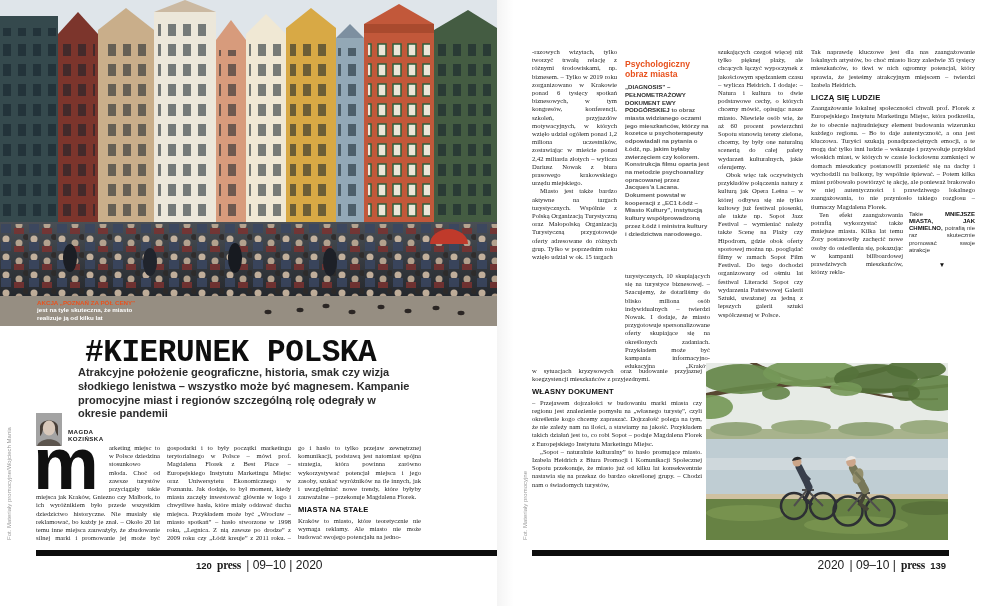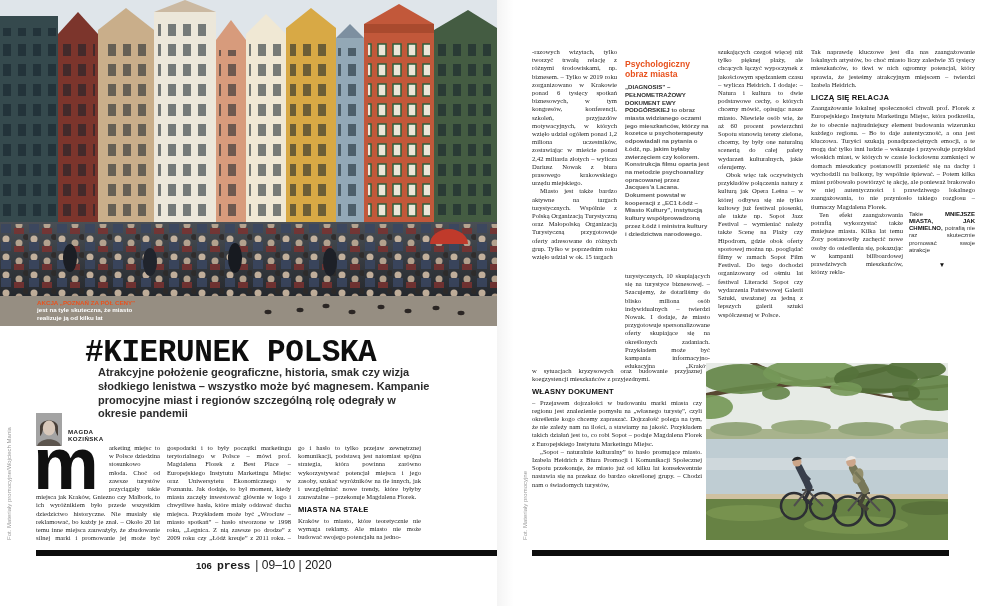--- a/index.html
+++ b/index.html
@@ -14,21 +14,21 @@
 
   .photo-caption { left:37px; top:299px; width:102px;
     font-family:"Liberation Sans", sans-serif; font-size:6.2px; line-height:7.4px;
     font-weight:bold; }
   .cap-hl { color:#e8521e; }
   .cap-rest { color:#ffffff; }
 
   .title { left:85px; top:335px; font-family:Liberation Mono, monospace;
     font-weight:bold; font-size:31px; letter-spacing:-0.4px; color:#0e0e0e; }
 
-  .lead { left:98px; top:366px; width:336px; font-family:"Liberation Sans", sans-serif;
+  .lead { left:78px; top:366px; width:336px; font-family:"Liberation Sans", sans-serif;
     font-weight:bold; font-size:11px; line-height:13.8px; color:#2c2c2c; }
 
   .author { left:36px; top:413px; display:flex; }
   .author-photo { width:26px; height:33px; overflow:hidden; background:#9a9a9a; }
   .author-photo svg { display:block; }
   .author-name { margin-left:6px; margin-top:15px; font-family:"Liberation Sans", sans-serif;
     font-size:6.2px; line-height:7.4px; font-weight:bold; letter-spacing:.4px; color:#222; }
 
   .dropcap { left:33px; top:427px; font-family:"Liberation Sans", sans-serif;
     font-weight:bold; font-size:74px; line-height:1; color:#101010; }
@@ -36,21 +36,21 @@
   .col { position:absolute; overflow:hidden; }
   .bodytext { font-size:6.6px; line-height:8.2px; color:#1c1c1c; text-align:justify; }
   .dc-spacer { float:left; width:73px; height:44px; }
   .subhead { font-family:"Liberation Sans", sans-serif; font-weight:bold;
     font-size:7.6px; letter-spacing:.2px; color:#0f0f0f; margin:5px 0 2px; }
   .para.ind { text-indent:8px; }
 
   .rule { background:#0d0d0d; height:6px; }
   .footer { top:558px; font-family:"Liberation Sans", sans-serif; font-size:8px; color:#1a1a1a; }
   .pgnum { font-weight:bold; font-size:9.5px; }
-  .brand { font-family:Liberation Mono, monospace; font-weight:bold; font-size:11.5px; letter-spacing:-0.3px; }
+  .brand { font-family:Liberation Serif, serif; font-weight:bold; font-size:11.5px; letter-spacing:-0.3px; }
   .issue { font-size:12px; }
   .footer span { margin-right:3px; }
 
   .credit { position:absolute; transform:rotate(-90deg); transform-origin:left top;
     white-space:nowrap; font-family:"Liberation Sans", sans-serif; font-size:6px; color:#9a9a9a; }
 
   
   .rcol1 { left:532px; top:48px; width:85px;  height:314px; }
   .rcol2 { left:625px; top:60px; width:85px;  height:314px; }
   .rcol3 { left:718px; top:48px; width:85px;  height:314px; }
@@ -184,21 +184,21 @@
 
   <div class="col bodytext" style="left:298px; top:444px; width:123px; height:99px;">
     <div class="para">go i hasło to tylko przejaw zewnętrznej komunikacji, podstawą jest natomiast spójna strategia, która powinna zarówno wykorzystywać potencjał miejsca i jego zasoby, szukać wyróżników na tle innych, jak i uwzględniać nowe trendy, które byłyby zauważalne – przekonuje Magdalena Florek.</div>
     <div class="subhead">MIASTA NA STAŁE</div>
     <div class="para">Kraków to miasto, które teoretycznie nie wymaga reklamy. Ale miasto nie może budować swojego potencjału na jedno-</div>
   </div>
 
   <div class="abs rule" style="left:36px; top:550px; width:461px;"></div>
 
   <div class="abs footer" style="left:196px;">
-    <span class="pgnum">106</span>
+    <span class="pgnum">120</span>
     <span class="brand">press</span>
     <span class="issue">| 09–10 | 2020</span>
   </div>
 
   <div class="credit" style="left:6px; top:540px;">Fot. Materiały promocyjne/Wojciech Mania</div>
 
   <div class="abs gutter"></div>
 
   <div class="col bodytext rcol1">
     <div class="para">-razowych wizytach, tylko tworzyć trwałą relację z różnymi środowiskami, np. biznesem. – Tylko w 2019 roku zorganizowano w Krakowie ponad 6 tysięcy spotkań biznesowych, w tym kongresów, konferencji, szkoleń, przyjazdów motywacyjnych, w których wzięło udział ogółem ponad 1,2 miliona uczestników, zostawiając w mieście ponad 2,42 miliarda złotych – wylicza Dariusz Nowak z biura prasowego krakowskiego urzędu miejskiego.</div>
@@ -215,21 +215,21 @@
     <div class="bodytext rcol2-cont">turystycznych, 10 skupiających się na turystyce biznesowej. – Szacujemy, że dotarliśmy do blisko miliona osób indywidualnych – twierdzi Nowak. I dodaje, że miasto przygotowuje spersonalizowane oferty skupiające się na określonych zadaniach. Przykładem może być kampania informacyjno-edukacyjna „Kraków bezpieczny”, której celem było dostarczenie</div>
   </div>
 
   <div class="col bodytext rcol3">
     <div class="para">szukających czegoś więcej niż tylko pięknej plaży, ale chcących łączyć wypoczynek z jakościowym spędzaniem czasu – wylicza Heidrich. I dodaje: – Natura i kultura to dwie podstawowe cechy, o których chcemy mówić, opisując nasze miasto. Niewiele osób wie, że aż 60 procent powierzchni Sopotu stanowią tereny zielone, chcemy, by były one naturalną scenerią do całej palety wydarzeń kulturalnych, jakie oferujemy.</div>
     <div class="para ind">Obok więc tak oczywistych przykładów połączenia natury z kulturą jak Opera Leśna – w której odbywa się nie tylko kultowy już festiwal piosenki, ale także np. Sopot Jazz Festival – wymieniać należy także Scenę na Plaży czy Hipodrom, gdzie obok oferty sportowej można np. pooglądać filmy w ramach Sopot Film Festival. Do tego dochodzi organizowany od ośmiu lat festiwal Literacki Sopot czy wydarzenia Państwowej Galerii Sztuki, uważanej za jedną z lepszych galerii sztuki współczesnej w Polsce.</div>
   </div>
 
   <div class="col bodytext rcol4">
     <div class="para">Tak naprawdę kluczowe jest dla nas zaangażowanie lokalnych artystów, bo choć miasto liczy zaledwie 35 tysięcy mieszkańców, to tkwi w nich ogromny potencjał, który sprawia, że jesteśmy atrakcyjnym miejscem – twierdzi Izabela Heidrich.</div>
-    <div class="subhead">LICZĄ SIĘ RELACJA</div>
+    <div class="subhead">LICZĄ SIĘ LUDZIE</div>
     <div class="para">Zaangażowanie lokalnej społeczności chwali prof. Florek z Europejskiego Instytutu Marketingu Miejsc, która podkreśla, że to obecnie najtrudniejszy element budowania wizerunku każdego regionu. – Bo to daje autentyczność, a ona jest kluczowa. Turyści szukają ponadprzeciętnych emocji, a te mogą dać tylko inni ludzie – wskazuje i przywołuje przykład włoskich miast, w których w czasie lockdownu zamknięci w domach mieszkańcy postanowili przenieść się na dachy i wychodzili na balkony, by wspólnie śpiewać. – Potem kilka miast próbowało powtórzyć tę akcję, ale ponieważ brakowało w niej autentyczności i prawdziwego lokalnego zaangażowania, to nie przyniosło takiego rozgłosu – tłumaczy Magdalena Florek.</div>
     <div class="flow-row">
       <div class="para ind narrowpara">Ten efekt zaangażowania potrafią wykorzystać także mniejsze miasta. Kilka lat temu Żory postanowiły zachęcić nowe osoby do osiedlenia się, pokazując w kampanii billboardowej prawdziwych mieszkańców, którzy rekla-</div>
       <div class="inset">
         <span>Takie </span><span class="strong">MNIEJSZE MIASTA, JAK CHMIELNO,</span><span> potrafią nie raz skutecznie promować swoje atrakcje</span>
         <div class="inset-arrow">▼</div>
       </div>
     </div>
   </div>
 
@@ -283,16 +283,22 @@
       <ellipse cx="152" cy="113" rx="5" ry="8" fill="#8d8a66" transform="rotate(20 152 113)"></ellipse>
       <path d="M149,109 L158,119" stroke="#6f7050" stroke-width="3"></path>
       <circle cx="145" cy="99" r="4.8" fill="#caa286"></circle>
       <path d="M139.5,98 a6,5.5 0 0 1 11,-2.5 z" fill="#e9e9e7"></path>
       <rect width="242" height="177" fill="#f7efd8" opacity="0.06"></rect>
     </svg>
   </div>
 
   <div class="abs rule" style="left:532px; top:550px; width:417px;"></div>
 
+  <div class="abs footer footer-right">
+    <span class="issue">2020</span>
+    <span class="issue">| 09–10 |</span>
+    <span class="brand">press</span>
+    <span class="pgnum">139</span>
+  </div>
 
   <div class="credit" style="left:522px; top:540px;">Fot. Materiały promocyjne</div>
 
 </div>
 
 </body></html>

